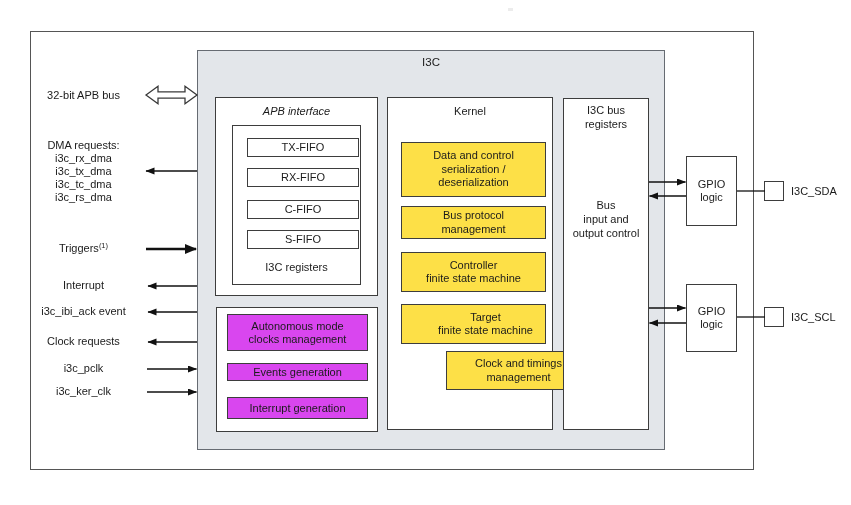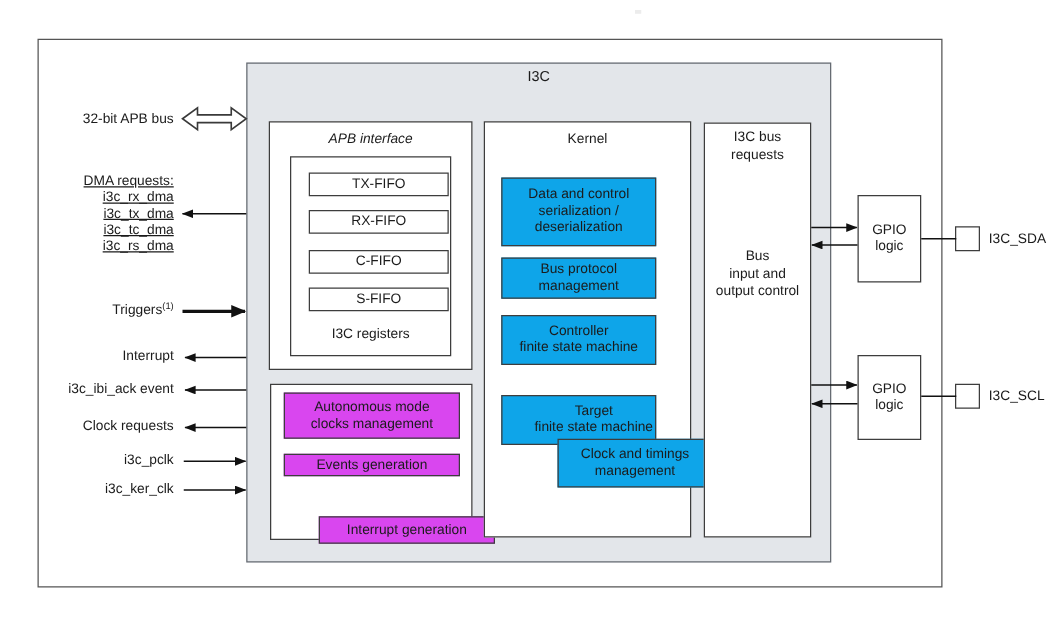--- a/index.html
+++ b/index.html
@@ -32,47 +32,47 @@
   .apb-box{left:215px;top:97px;width:163px;height:199px;background:#ffffff;border:1.3px solid var(--box-border);}
   .apb-title{left:215px;top:105px;width:163px;font-style:italic;}
   .regs-box{left:232px;top:125px;width:129px;height:160px;border:1.2px solid var(--box-border);background:#ffffff;}
   .fifo{left:247px;width:112px;height:19px;border:1.2px solid var(--box-border);background:#ffffff;font-size:11px;}
   .fifo1{top:138px;} .fifo2{top:168px;} .fifo3{top:200px;} .fifo4{top:230px;}
   .regs-label{left:232px;top:261px;width:129px;}
 
   
   .clocks-box{left:216px;top:307px;width:162px;height:125px;background:#ffffff;border:1.3px solid var(--box-border);}
   .cl-item{left:227px;width:141px;border:1.2px solid var(--box-border);background:#d946ef;font-size:11px;line-height:13px;}
-  .cl1{top:314px;height:37px;} .cl2{top:363px;height:18px;} .cl3{top:413px;height:22px;margin-left:28px;}
+  .cl1{top:314px;height:37px;} .cl2{top:363px;height:18px;} .cl3{top:397px;height:22px;}
 
   
   .kernel-box{left:387px;top:97px;width:166px;height:333px;background:#ffffff;border:1.3px solid var(--box-border);}
   .kernel-title{left:387px;top:105px;width:166px;}
-  .k-item{left:401px;width:124px;border:1.2px solid var(--box-border);background:#0ea5e9;font-size:11px;line-height:13.5px;}
+  .k-item{left:401px;width:145px;border:1.2px solid var(--box-border);background:#fde047;font-size:11px;line-height:13.5px;}
   .k1{top:142px;height:55px;} .k2{top:206px;height:33px;} .k3{top:252px;height:40px;}
-  .k4{top:316px;height:40px;padding-left:24px;} .k5{top:351px;height:39px;margin-left:45px;}
+  .k4{top:304px;height:40px;padding-left:24px;} .k5{top:351px;height:39px;margin-left:45px;}
 
   
   .busif-box{left:563px;top:98px;width:86px;height:332px;background:#ffffff;border:1.3px solid var(--box-border);}
   .busif-title{left:563px;top:104px;width:86px;line-height:13.5px;}
   .busif-body{left:563px;top:198px;width:86px;line-height:14px;}
 
   
   .gpio{width:51px;border:1.2px solid var(--box-border);background:#ffffff;font-size:11px;line-height:13.5px;}
   .gpio1{left:686px;top:156px;height:70px;}
   .gpio2{left:686px;top:284px;height:68px;}
   .pad{width:20px;height:20px;border:1.3px solid var(--box-border);background:#ffffff;}
   .pad1{left:764px;top:181px;} .pad2{left:764px;top:307px;}
   .pad-lbl{width:70px;text-align:left;}
   .pad1-lbl{left:791px;top:185px;} .pad2-lbl{left:791px;top:311px;}
 
   
-  .sig{left:28px;width:111px;text-align:right;}
+  .sig{left:28px;width:111px;text-align:center;}
   .lab-apb{top:89px;}
-  .lab-dma{top:139px;text-decoration:underline;}
+  .lab-dma{top:139px;}
   .lab-trig{top:242px;}
   .lab-int{top:279px;}
   .lab-ibi{top:305px;}
   .lab-clkreq{top:335px;}
   .lab-pclk{top:362px;}
   .lab-kerclk{top:385px;}
   sup.note{font-size:7.5px;line-height:0;vertical-align:4px;}
 
   
   svg.arrows{position:absolute;left:0;top:0;width:851px;height:505px;pointer-events:none;}
@@ -117,21 +117,21 @@
 management</div>
   <div class="abs lbl flexctr lines k-item k3">Controller
 finite state machine</div>
   <div class="abs lbl flexctr lines k-item k4">Target
 finite state machine</div>
   <div class="abs lbl flexctr lines k-item k5">Clock and timings
 management</div>
 
   <div class="abs busif-box"></div>
   <div class="abs lbl ctr lines busif-title">I3C bus
-requests</div>
+registers</div>
   <div class="abs lbl ctr lines busif-body">Bus
 input and
 output control</div>
 
   <div class="abs lbl flexctr lines gpio gpio1">GPIO
 logic</div>
   <div class="abs lbl flexctr lines gpio gpio2">GPIO
 logic</div>
   <div class="abs pad pad1"></div>
   <div class="abs pad pad2"></div>

